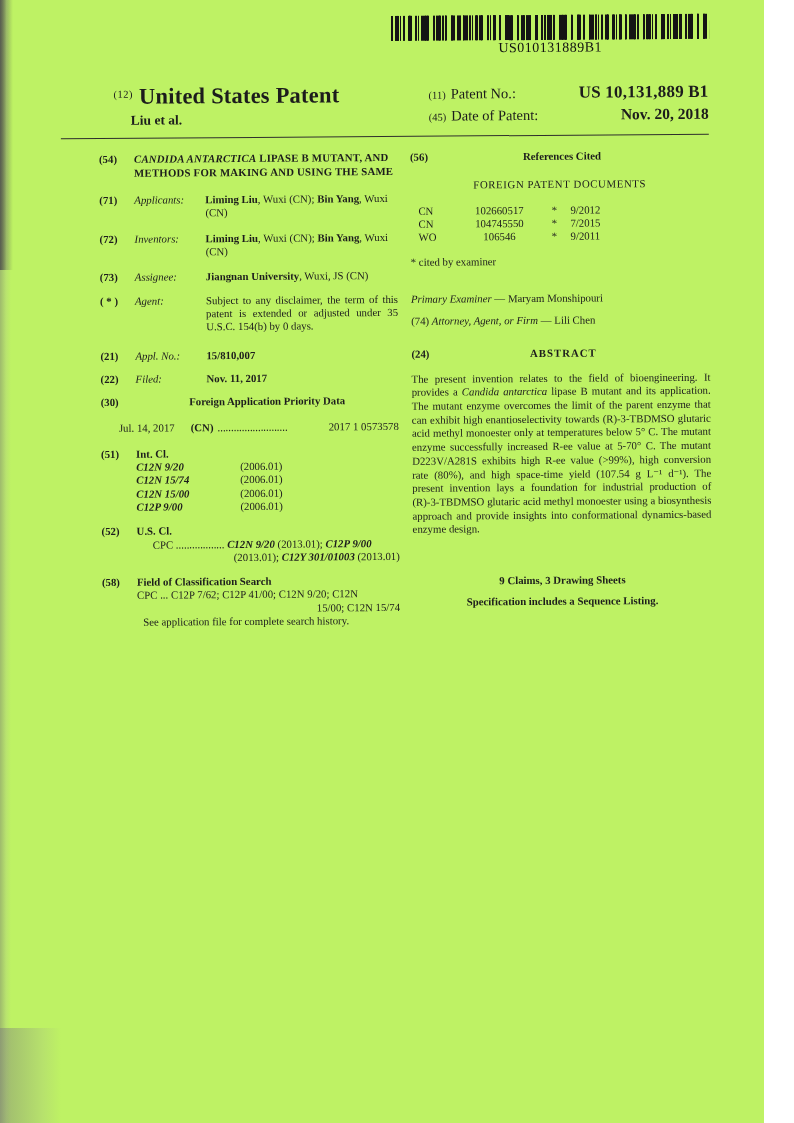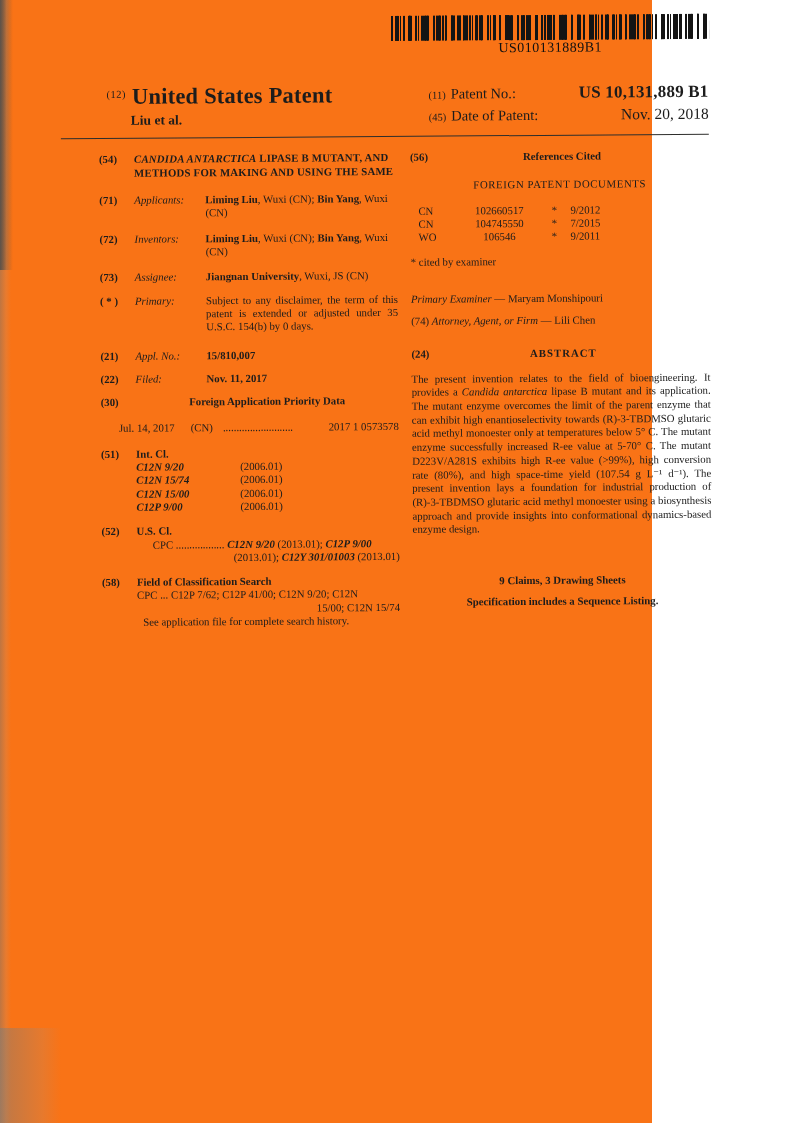--- a/index.html
+++ b/index.html
@@ -5,22 +5,22 @@
   html, body {
     margin: 0; padding: 0;
     width: 794px; height: 1123px;
     background: #ffffff;
     overflow: hidden;
     font-family: "Liberation Serif", "DejaVu Serif", serif;
     color: #1c1c1c;
   }
   .page {
     position: relative;
-    width: 652px; height: 1123px;
-    background: #f97316;
+    width: 764px; height: 1123px;
+    background: #bef264;
   }
   
   .edge-top {
     position: absolute; left: 0; top: 0; width: 13px; height: 270px;
     background: linear-gradient(to right, rgba(40,40,40,0.85), rgba(70,70,70,0.30) 50%, rgba(120,120,120,0) 100%);
   }
   .edge-mid {
     position: absolute; left: 0; top: 0; width: 11px; height: 100%;
     background: linear-gradient(to right, rgba(120,120,118,0.45), rgba(160,160,158,0.18) 55%, rgba(180,180,178,0) 100%);
   }
@@ -42,30 +42,30 @@
       repeating-linear-gradient(90deg, #141414 0 1px, transparent 1px 9px),
       repeating-linear-gradient(90deg, transparent 0 4px, #141414 4px 7px, transparent 7px 14px),
       repeating-linear-gradient(90deg, #141414 0 2px, transparent 2px 17px);
   }
   .barcode-text { font-size: 14px; letter-spacing: 0.5px; margin-top: 0px; color: #111; }
 
   
   .header { display: flex; margin-top: 25px; }
   .h-left { margin-left: 46px; }
   .h-title-row { white-space: nowrap; }
-  .sec-num-sm { font-size: 10.5px; vertical-align: 6px; letter-spacing: 0.5px; }
+  .sec-num-sm { font-size: 10.5px; vertical-align: 6px; letter-spacing: 0.5px; margin-left: 7px; }
   .h-title { display: inline; font-size: 22.5px; font-weight: 700; margin: 0 0 0 6px; letter-spacing: 0.2px; }
   .h-inventors { margin-left: 24px; margin-top: 3px; font-size: 13.5px; font-weight: 700; }
   .h-right { margin-left: auto; width: 280px; margin-top: 2px; }
   .h-row { display: flex; align-items: baseline; }
   .h-row + .h-row { margin-top: 3px; }
   .h-num { font-size: 10.5px; margin-right: 5px; }
   .h-label { font-size: 14.5px; font-weight: 400; }
   .h-val-patent { margin-left: auto; font-size: 17px; font-weight: 700; letter-spacing: 0.2px; }
-  .h-val-date { margin-left: auto; font-size: 15.5px; font-weight: 400; }
+  .h-val-date { margin-left: auto; font-size: 15.5px; font-weight: 700; }
 
   .head-rule { margin-top: 9px; border: none; border-top: 1.6px solid #2e2e2c; width: 648px; }
 
   
   .columns { display: flex; margin-top: 14px; padding-left: 38px; gap: 13px; font-size: 10.8px; line-height: 13.3px; }
   .col-left { flex: 0 0 298px; }
   .col-right { flex: 1; }
 
   .f { display: flex; margin-bottom: 10px; }
   .fnum { flex: 0 0 35px; font-weight: bold; }
@@ -73,21 +73,21 @@
   .fval { flex: 1; }
   .b { font-weight: 700; }
   .i { font-style: italic; }
   .bi { font-weight: 700; font-style: italic; }
   .just { text-align: justify; }
 
   .title54 { font-weight: 700; letter-spacing: 0.2px; line-height: 13.6px; }
   .f30-head { flex: 1; text-align: center; font-weight: 700; }
   .prio-line { display: flex; padding-left: 18px; margin: 13px 0 12px 0; }
   .prio-date { margin-right: 16px; }
-  .prio-country { margin-right: 10px; }
+  .prio-country { margin-right: 4px; font-weight: bold; }
   .prio-num { margin-left: auto; }
 
   .cls-row { display: flex; }
   .cls-code { flex: 0 0 104px; }
 
   .cpc-line { padding-left: 16px; }
   .right-align { text-align: right; }
 
   
   .f56-head { flex: 1; text-align: center; font-weight: 700; padding-right: 30px; }
@@ -169,21 +169,21 @@
         </div>
 
         <div class="f">
           <span class="fnum">(73)</span>
           <span class="flab">Assignee:</span>
           <span class="fval"><span class="b">Jiangnan University</span><span>, Wuxi, JS (CN)</span></span>
         </div>
 
         <div class="f" style="margin-bottom:15px;">
           <span class="fnum">( * )</span>
-          <span class="flab">Primary:</span>
+          <span class="flab">Agent:</span>
           <span class="fval just">Subject to any disclaimer, the term of this patent is extended or adjusted under 35 U.S.C. 154(b) by 0 days.</span>
         </div>
 
         <div class="f">
           <span class="fnum">(21)</span>
           <span class="flab">Appl. No.:</span>
           <span class="fval b">15/810,007</span>
         </div>
 
         <div class="f">

